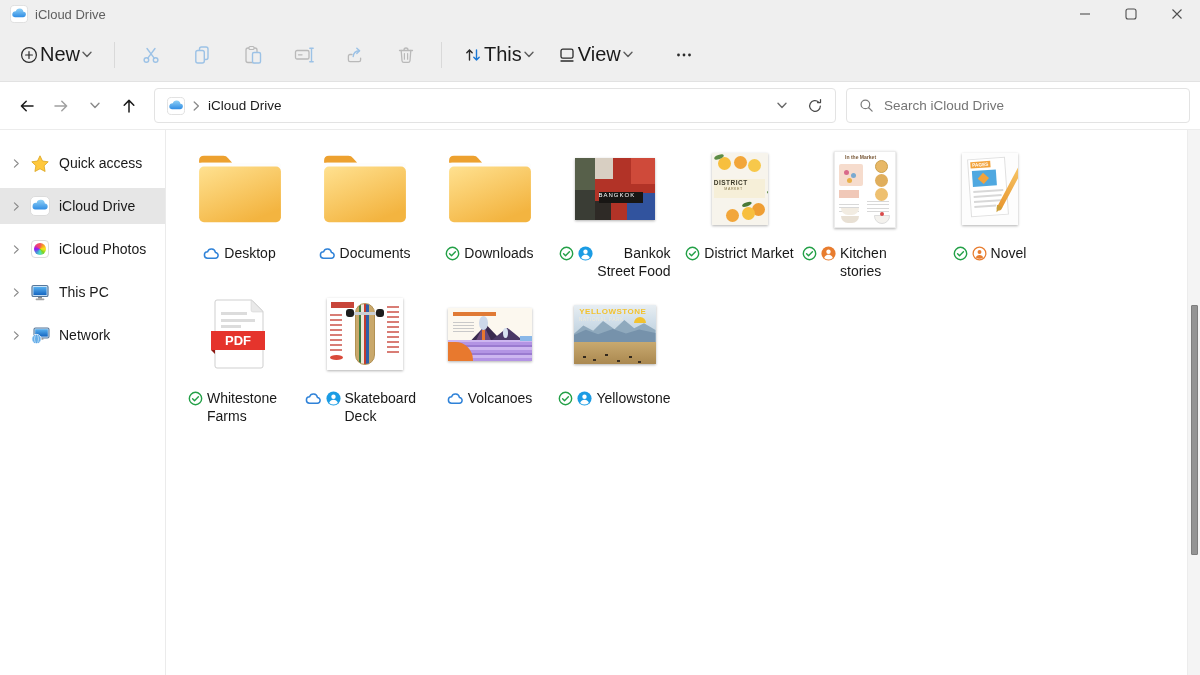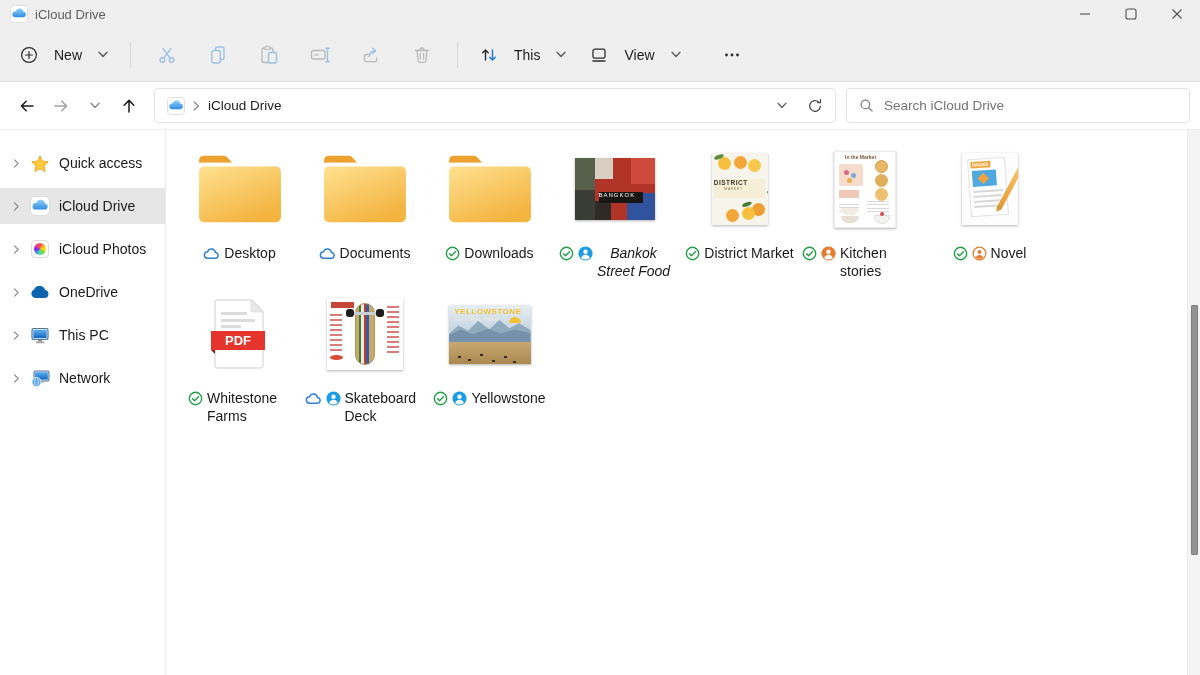--- a/index.html
+++ b/index.html
@@ -10,21 +10,21 @@
   
   .titlebar { height:28px; display:flex; align-items:center; padding-left:10px; background:#efefef; flex:0 0 auto; }
   .titlebar .appicon { width:18px; height:18px; margin-right:7px; }
   .titlebar .title { font-size:13px; color:#5f5f5f; }
   .wincontrols { margin-left:auto; display:flex; height:100%; }
   .wincontrols .wc { width:46px; height:100%; display:flex; align-items:center; justify-content:center; }
   .wc svg { width:12px; height:12px; stroke:#4f4f4f; stroke-width:1.1; fill:none; }
 
   
   .toolbar { height:54px; background:#efefef; display:flex; align-items:center; padding:0 8px; border-bottom:1px solid #e2e2e2; flex:0 0 auto; }
-  .tbtn { display:flex; align-items:center; gap:16px; padding:8px 12px; border-radius:4px; color:#1b1b1b; font-size:14px; }
+  .tbtn { display:flex; align-items:center; gap:2px; padding:8px 12px; border-radius:4px; color:#1b1b1b; font-size:20px; }
   .tdiv { width:1px; height:26px; background:#d9d9d9; margin:0 10px; }
   .ibtn { width:51px; height:38px; display:flex; align-items:center; justify-content:center; border-radius:4px; }
   .i20 { width:20px; height:20px; }
   .chev { width:10px; height:7px; color:#5c5c5c; }
   .morebtn { margin-left:14px; }
 
   
   .navrow { height:48px; background:#fff; display:flex; align-items:center; padding:0 10px; border-bottom:1px solid #ececec; flex:0 0 auto; }
   .navbtn { width:34px; height:34px; display:flex; align-items:center; justify-content:center; border-radius:4px; }
   .i18 { width:18px; height:18px; }
@@ -49,21 +49,21 @@
   
   .content { flex:1; position:relative; }
   .grid { display:grid; grid-template-columns:repeat(7,125px); grid-auto-rows:145px; padding:15px 0 0 11px; }
   .cell { width:125px; display:flex; flex-direction:column; align-items:center; }
   .thumbwrap { height:88px; width:100%; display:flex; align-items:center; justify-content:center; }
   .fsvg { width:94px; height:76px; }
   .flabel { margin-top:11px; display:flex; justify-content:center; gap:4px; font-size:14px; line-height:18px; color:#191919; max-width:125px; }
   .flabel .i15 { width:15px; height:15px; margin-top:1.5px; flex:0 0 auto; }
   .flabel .icld { width:17px; height:13px; margin-top:3px; flex:0 0 auto; }
   .pOrange { color:#e87c2e; } .pBlue { color:#1b9ce4; }
-  .w72 { max-width:74px; text-align:center;font-style:italic; } .w84 { max-width:84px; text-align:left; } .w80 { max-width:80px; text-align:left; }
+  .w72 { max-width:74px; text-align:right; } .w84 { max-width:84px; text-align:left; } .w80 { max-width:80px; text-align:left; }
 
   
   .thumb { position:relative; overflow:hidden; box-shadow:0 1px 2.5px rgba(0,0,0,.3); }
   .thumb i, .thumb span, .thumb b, .thumb em { position:absolute; display:block; }
 
   .t-bangkok { width:80px; height:62px; background:#b23327; }
   .bg1{left:0;top:0;width:26%;height:52%;background:#57604a;} .bg2{left:0;bottom:0;width:26%;height:48%;background:#3a3d35;}
   .bg3{left:26%;top:0;width:22%;height:34%;background:#d8cfc2;} .bg4{right:0;top:0;width:30%;height:42%;background:#cf4a3a;}
   .bg5{right:0;bottom:0;width:34%;height:44%;background:#31539e;} .bg6{left:26%;bottom:0;width:20%;height:30%;background:#2e2a26;}
   .cap{left:30%;top:55%;width:56%;height:17%;background:#181614;color:#fff;font-size:6px;letter-spacing:1px;display:flex;align-items:center;justify-content:center;}
@@ -472,31 +472,20 @@
               <i></i>
             </span>
           </span>
         <span>iCloud Photos</span>
       </div>
       <div class="side-item">
         <svg class="schev">
             <use href="#s-chevR"></use>
           </svg>
         <span class="sicon">
-            <svg style="width:20px;height:13px">
-              <use href="#s-onedrive"></use>
-            </svg>
-          </span>
-        <span>OneDrive</span>
-      </div>
-      <div class="side-item">
-        <svg class="schev">
-            <use href="#s-chevR"></use>
-          </svg>
-        <span class="sicon">
             <svg style="width:18px;height:17px">
               <use href="#s-pc"></use>
             </svg>
           </span>
         <span>This PC</span>
       </div>
       <div class="side-item">
         <svg class="schev">
             <use href="#s-chevR"></use>
           </svg>
@@ -687,20 +676,42 @@
             <svg class="icld">
                 <use href="#s-cloudline"></use>
               </svg>
             <svg class="i15 pBlue">
                 <use href="#s-person"></use>
               </svg>
             <span class="w80">Skateboard Deck</span>
           </div>
         </div>
 
+        <div class="cell">
+          <div class="thumbwrap">
+            <div class="thumb t-volc">
+              <i class="vtitle"></i>
+                <i class="vtext"></i>
+              <i class="vm1"></i>
+                <i class="vm2"></i>
+                <i class="vvol"></i>
+                <i class="vflow"></i>
+                <i class="vsmoke"></i>
+              <i class="vwater"></i>
+                <i class="vlava"></i>
+                <i class="vpond"></i>
+            </div>
+          </div>
+          <div class="flabel">
+            <svg class="icld">
+                <use href="#s-cloudline"></use>
+              </svg>
+            <span>Volcanoes</span>
+          </div>
+        </div>
 
         <div class="cell">
           <div class="thumbwrap">
             <div class="thumb t-yel">
               <i class="ymt1"></i>
                 <i class="ymt2"></i>
               <span class="y1">YELLOWSTONE</span>
               <span class="y2">NATIONAL PARK</span>
               <i class="ysun"></i>
                 <i class="ybison"></i>

